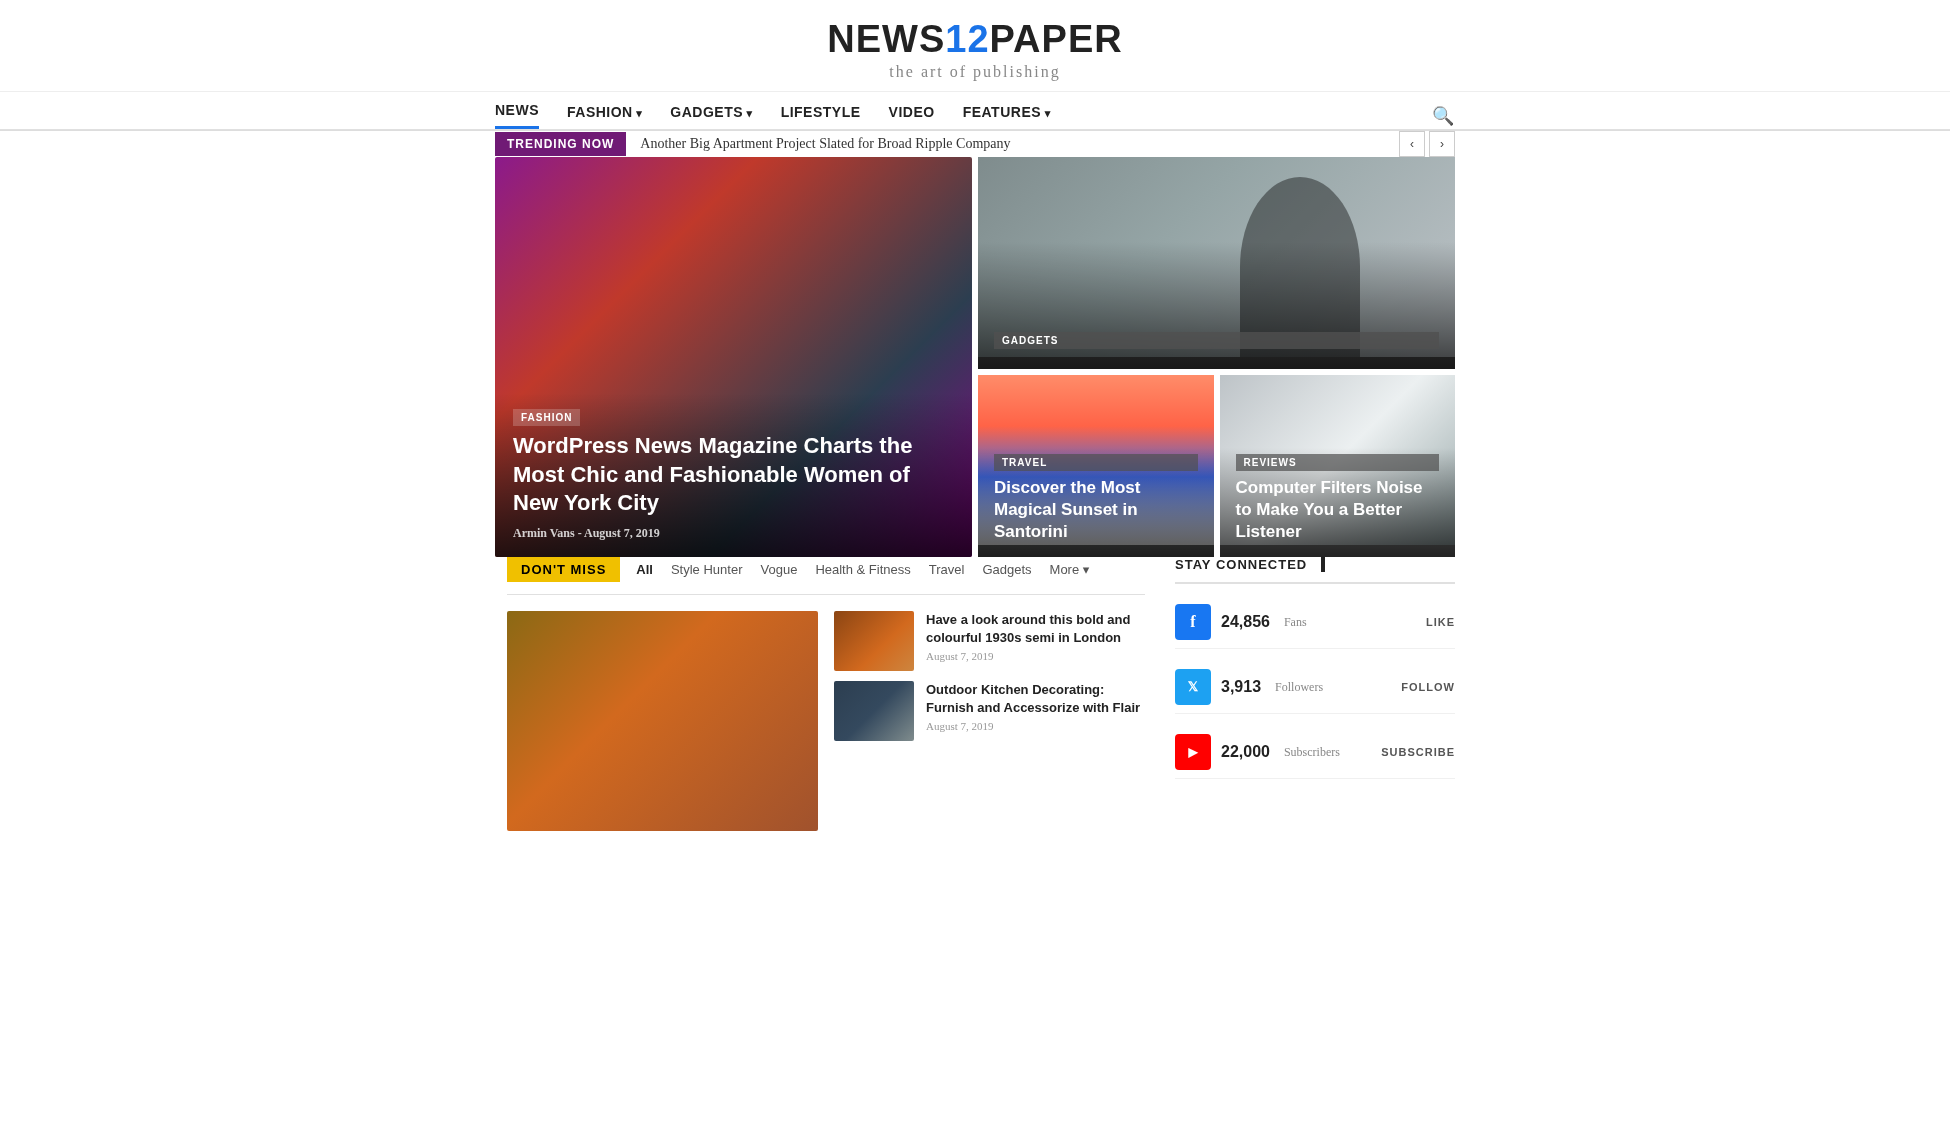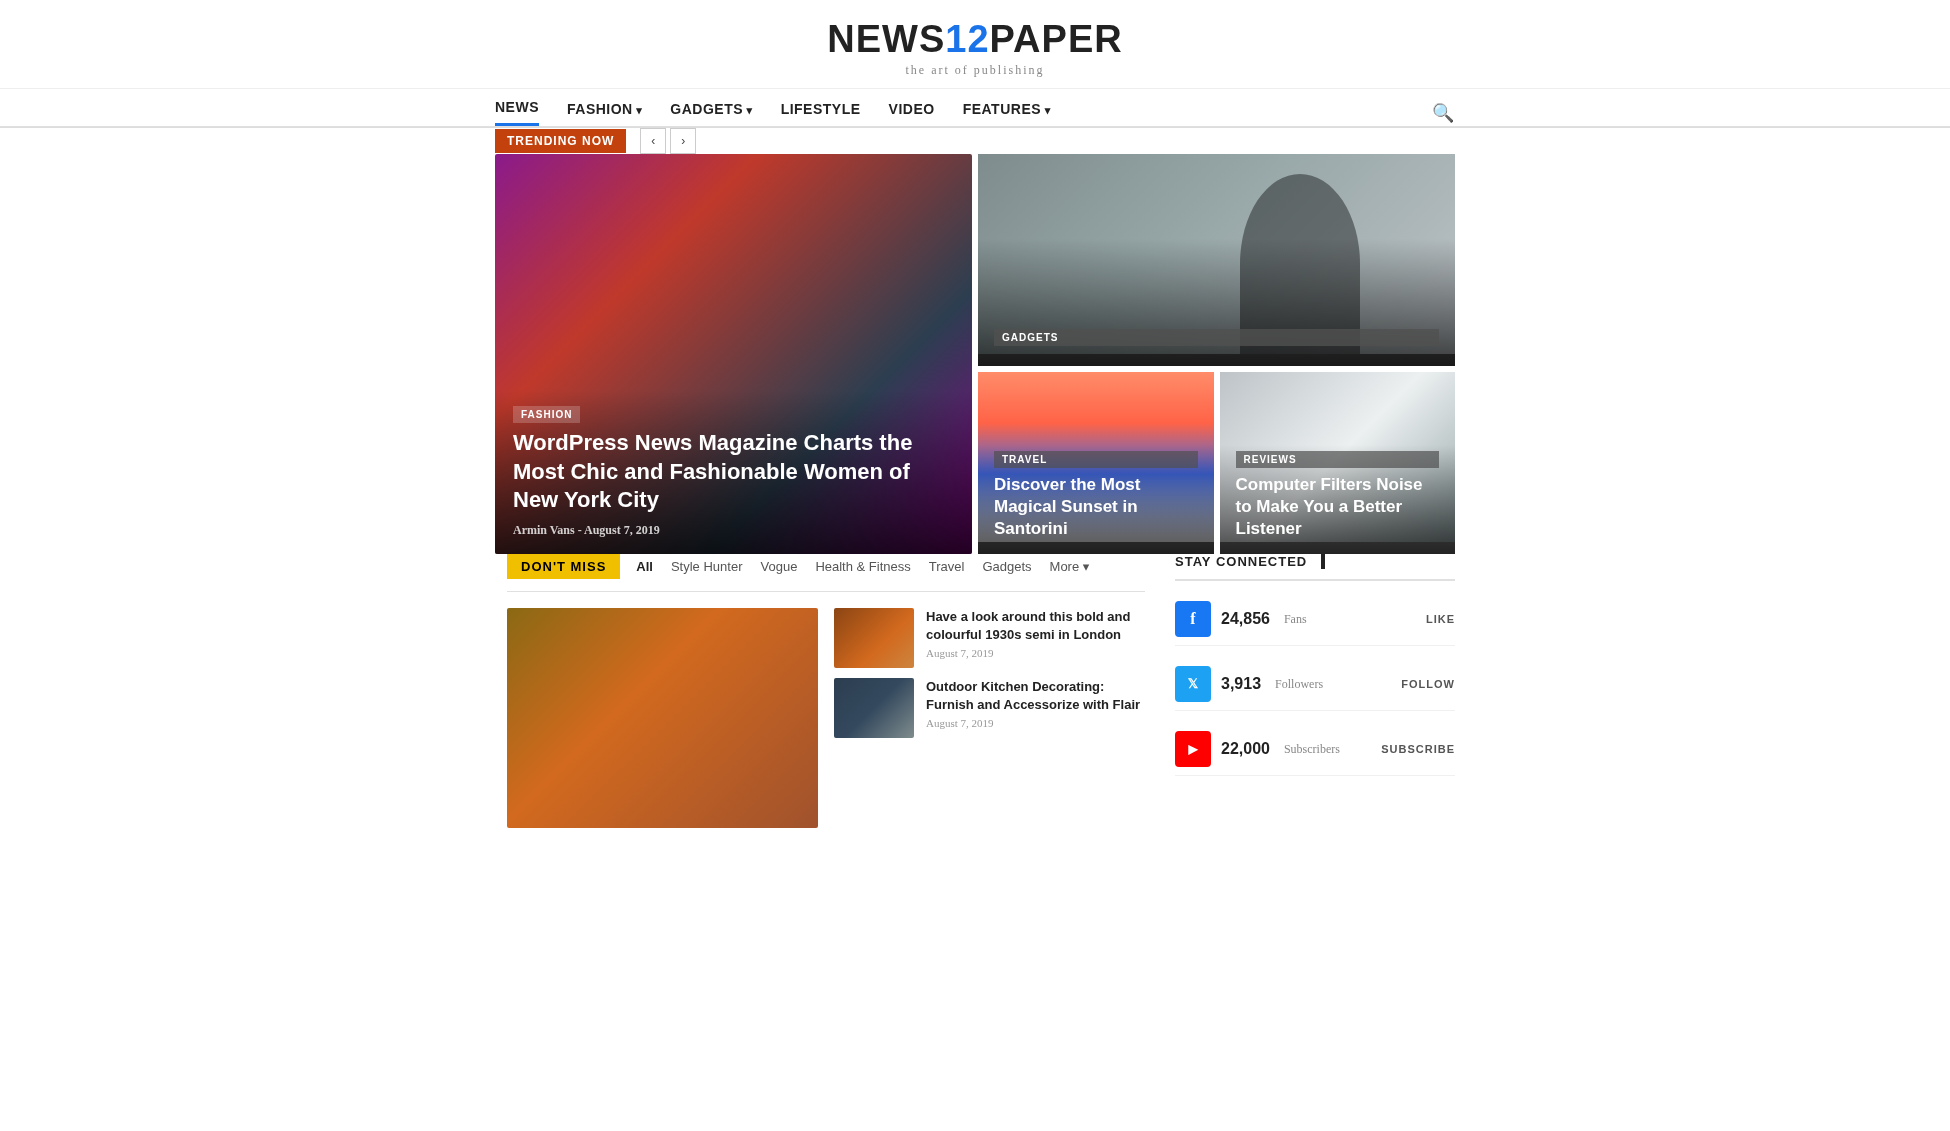--- a/index.html
+++ b/index.html
@@ -3,33 +3,33 @@
   <meta charset="utf-8">
   <style>
     * { box-sizing: border-box; margin: 0; padding: 0; }
     body { font-family: 'Georgia', serif; background: #fff; color: #222; font-size: 14px; }
 
     
     .header { display: flex; flex-direction: column; align-items: center; padding: 18px 13px 10px; border-bottom: 1px solid #eee; }
     .logo { display: flex; flex-direction: column; align-items: center; }
     .logo-text { font-size: 38px; font-weight: 900; letter-spacing: 1px; color: #222; font-family: Arial, sans-serif; }
     .logo-text .num { color: #1a73e8; }
-    .logo-tagline { font-size: 12px; color: #888; letter-spacing: 2px; margin-top: 2px; }
+    .logo-tagline { font-size: 16px; color: #888; letter-spacing: 2px; margin-top: 2px; }
 
     
     .nav { width: 100%; max-width: 960px; display: flex; align-items: center; justify-content: space-between; padding: 10px 0 0; position: relative; }
     .nav-links { display: flex; gap: 28px; align-items: center; }
     .nav-item { font-size: 14px; font-weight: 700; text-transform: uppercase; letter-spacing: 0.5px; color: #222; cursor: pointer; padding-bottom: 8px; font-family: Arial, sans-serif; }
     .nav-item.active { color: #222; border-bottom: 3px solid #1a73e8; }
     .nav-item.has-arrow::after { content: ' ▾'; font-size: 11px; }
     .nav-search { font-size: 18px; cursor: pointer; color: #333; }
 
     
     .trending-bar { max-width: 960px; margin: 14px auto 10px; display: flex; align-items: center; gap: 14px; }
-    .trending-label { background: #c2410c; color: #fff; font-size: 12px; font-weight: 700; padding: 5px 12px; letter-spacing: 1px; font-family: Arial, sans-serif; white-space: nowrap; }
+    .trending-label { background: #701a75; color: #fff; font-size: 12px; font-weight: 700; padding: 5px 12px; letter-spacing: 1px; font-family: Arial, sans-serif; white-space: nowrap; }
     .trending-text { font-size: 14px; color: #333; flex: 1; }
     .trending-nav { display: flex; gap: 4px; }
     .trending-btn { width: 26px; height: 26px; border: 1px solid #ccc; background: #fff; cursor: pointer; display: flex; align-items: center; justify-content: center; font-size: 12px; color: #444; }
 
     
     .main-grid { max-width: 960px; margin: 0 auto; display: grid; grid-template-columns: 1fr 1fr; grid-template-rows: auto auto; gap: 6px; }
     .featured-left { grid-row: 1 / 3; position: relative; overflow: hidden; border-radius: 2px; min-height: 400px; background: #333; }
     .featured-right-top { position: relative; overflow: hidden; background: #555; min-height: 200px; }
     .featured-right-bl { position: relative; overflow: hidden; background: #666; }
     .featured-right-br { position: relative; overflow: hidden; background: #777; }
@@ -121,20 +121,21 @@
         <span class="nav-item has-arrow">FEATURES</span>
       </div>
       <span class="nav-search">🔍</span>
     </nav>
   </div>
   <div style="width:100%; height:1px; background:#e0e0e0;"></div>
 </div>
 
 <div class="trending-bar container">
   <span class="trending-label">TRENDING NOW</span>
+  <span class="trending-text">Another Big Apartment Project Slated for Broad Ripple Company</span>
   <div class="trending-nav">
     <button class="trending-btn">‹</button>
     <button class="trending-btn">›</button>
   </div>
 </div>
 
 <div class="main-grid container">
 
   <div class="featured-left">
     <div class="img-party"></div>

